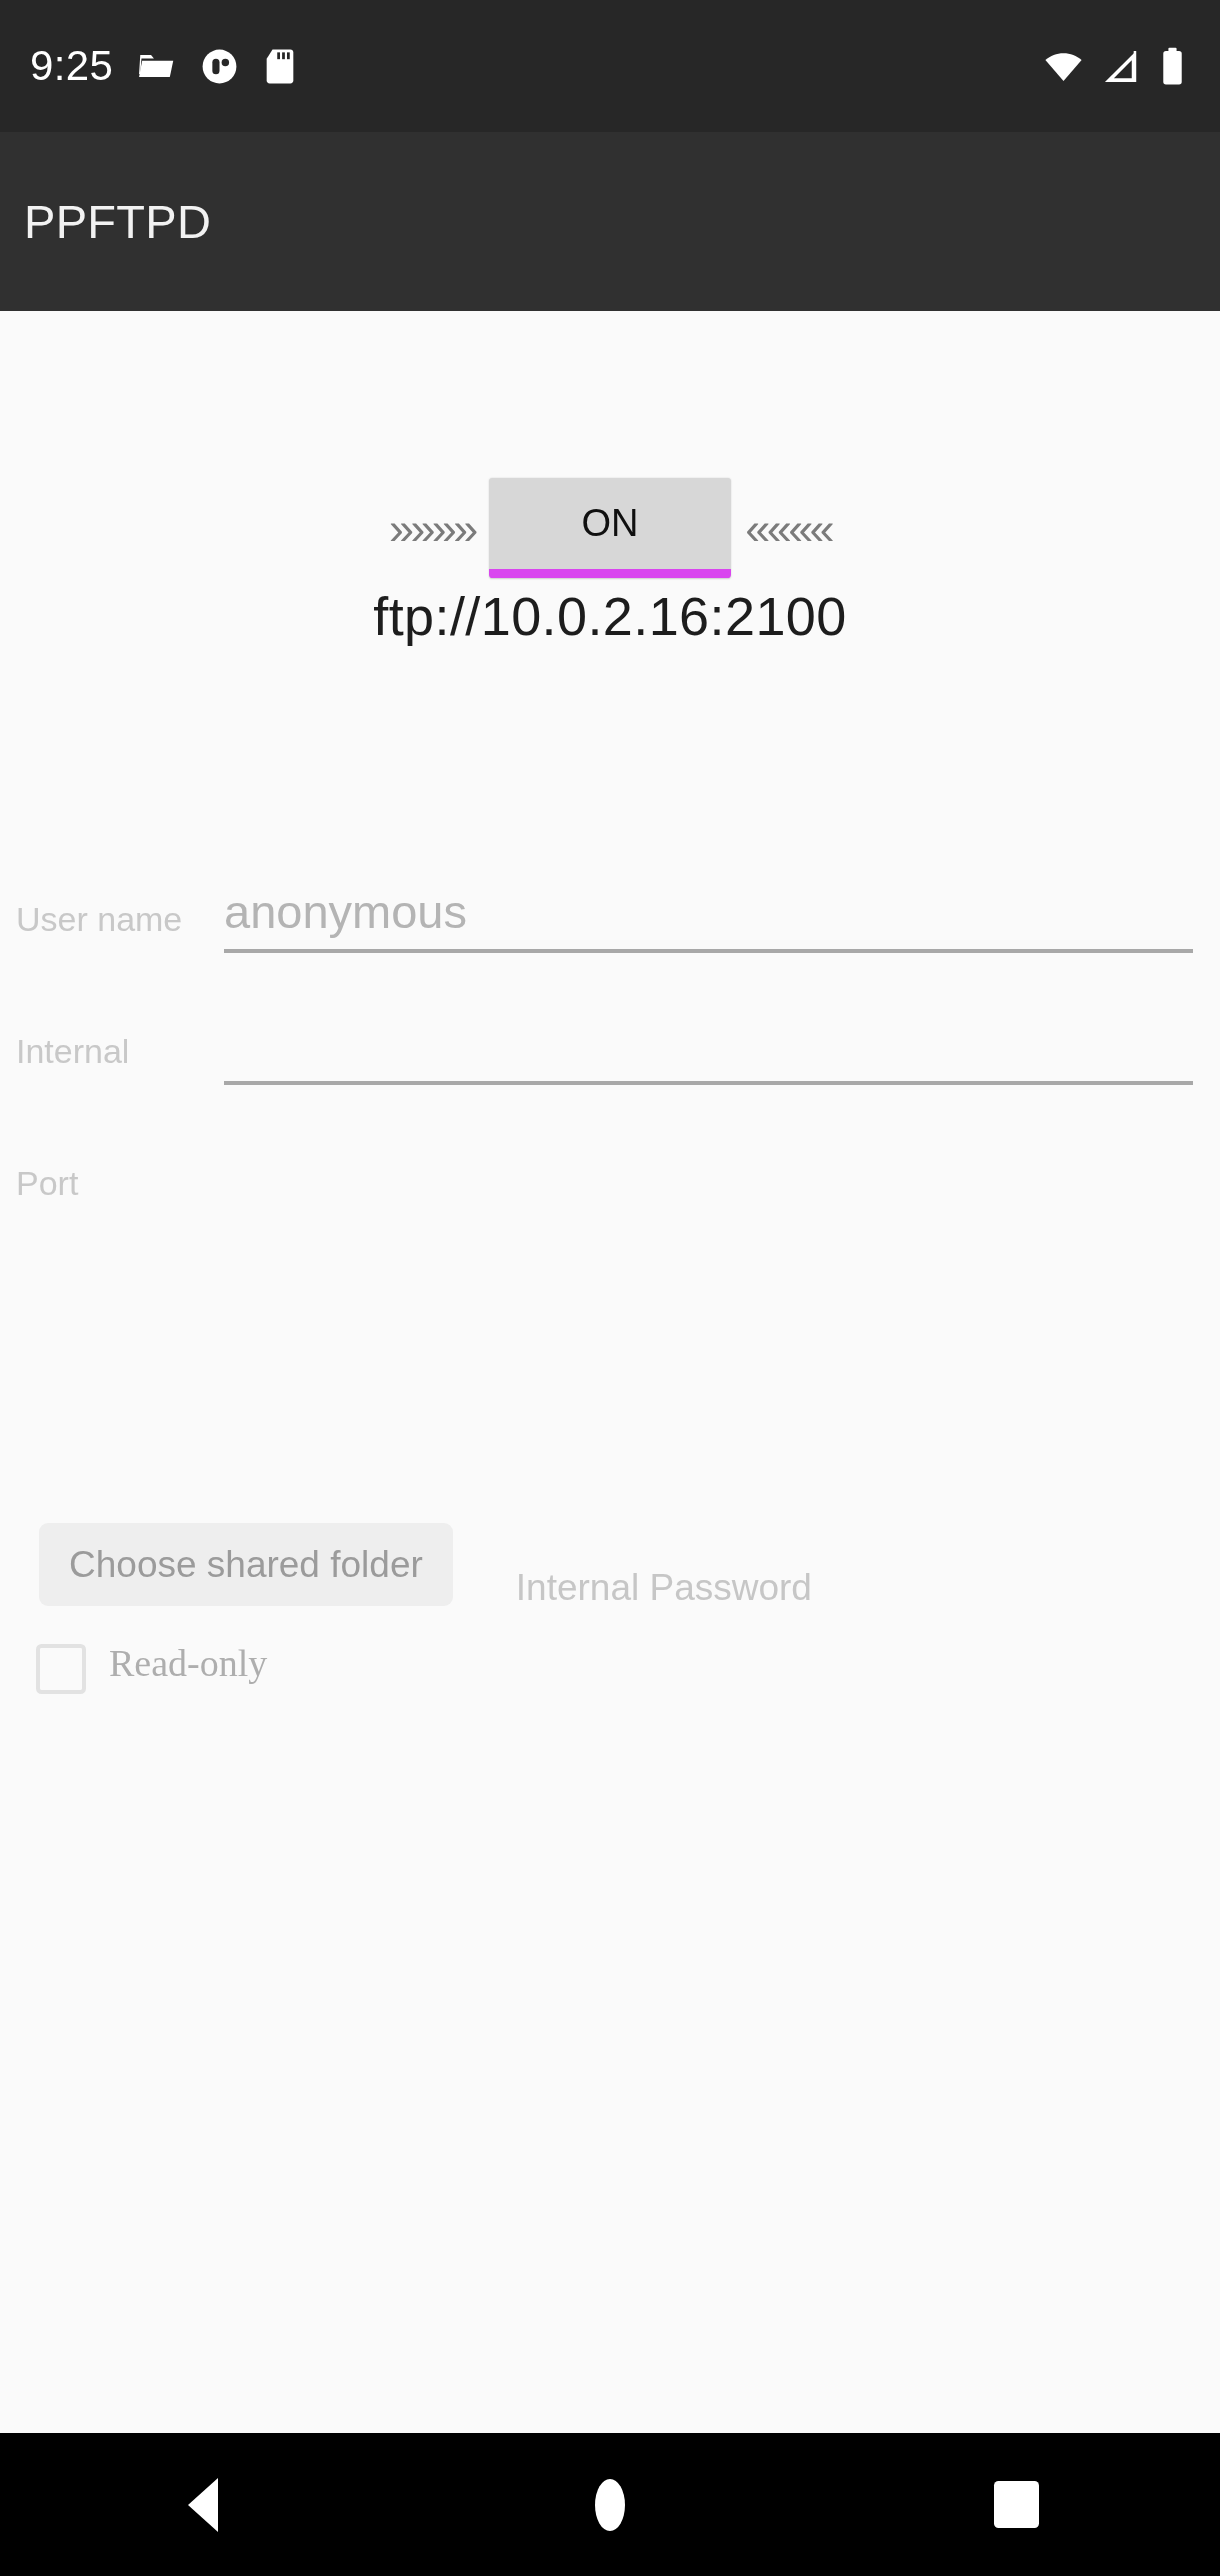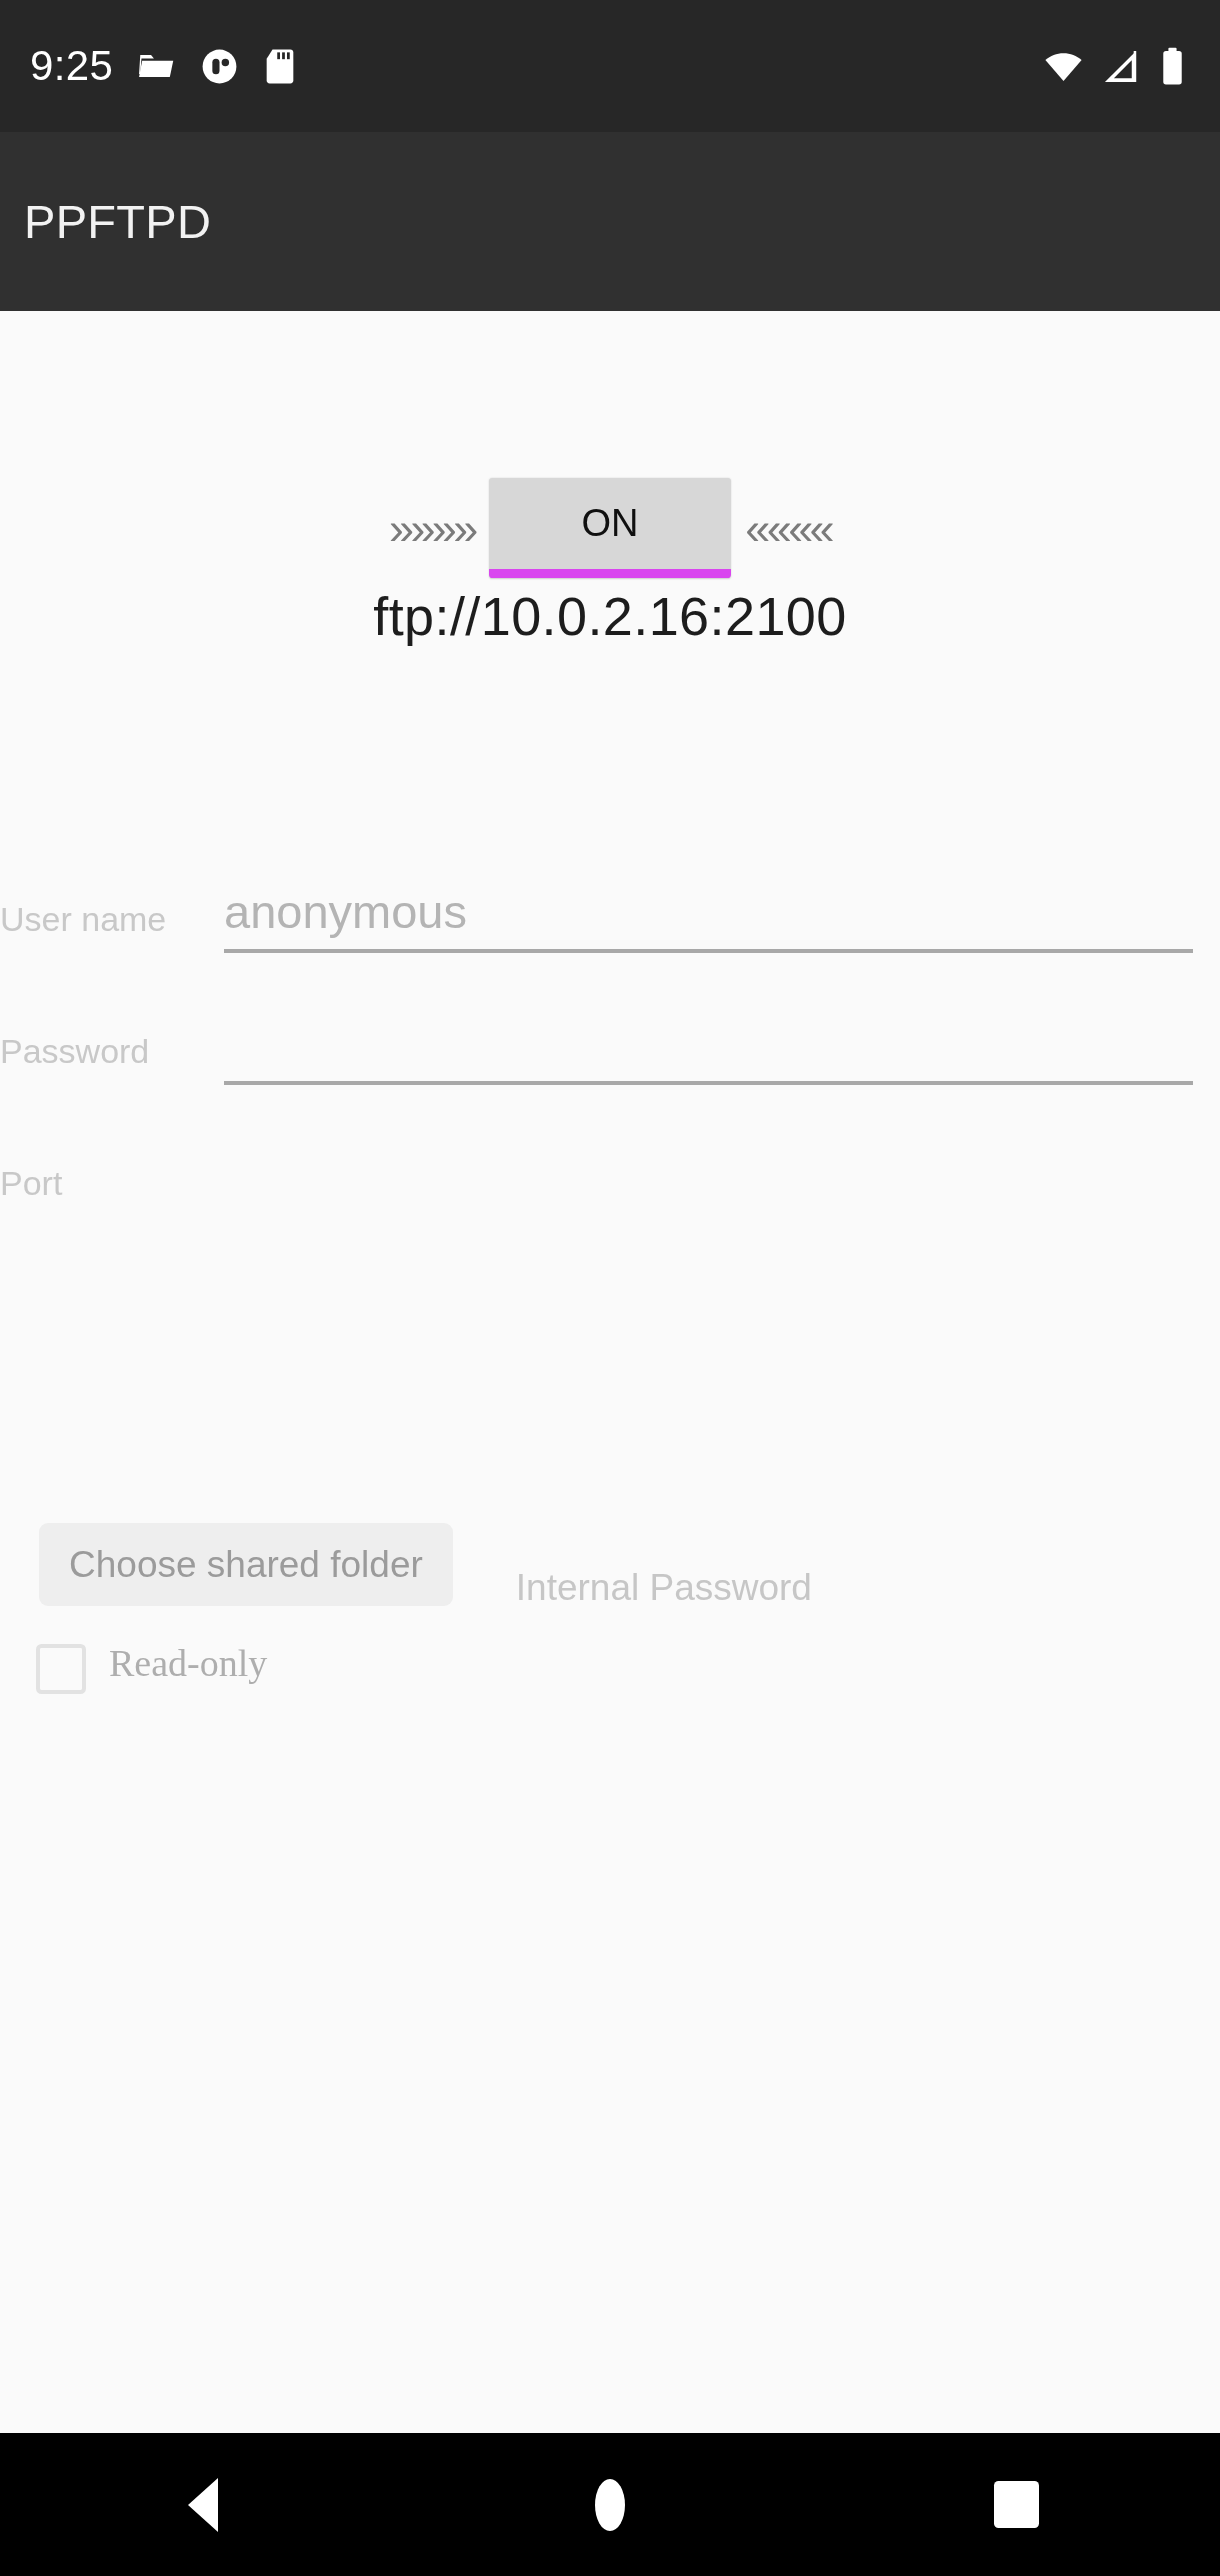--- a/index.html
+++ b/index.html
@@ -116,21 +116,21 @@
     position:absolute; left:0; top:546px;
     width:1220px;
   }
   .field-row {
     position:relative;
     height:132px;
     display:flex; align-items:flex-start;
   }
   .field-label {
     width:224px;
-    padding-left:0;
+    padding-left:16px;
     padding-top:45px;
     color:#c8c8c8;
     font-size:34px;
     line-height:1;
   }
   .field-wrap {
     position:relative;
     width:969px;
     height:132px;
   }
@@ -294,21 +294,21 @@
 
       <div class="field-row">
         <div class="field-label">User name</div>
         <div class="field-wrap">
           <input class="field-input" type="text" placeholder="anonymous" style="">
           <div class="field-underline"></div>
         </div>
       </div>
 
       <div class="field-row">
-        <div class="field-label">Password</div>
+        <div class="field-label">Internal</div>
         <div class="field-wrap">
           <input class="field-input" type="password" placeholder="" style="">
           <div class="field-underline"></div>
         </div>
       </div>
 
       <div class="field-row">
         <div class="field-label">Port</div>
       </div>
 

